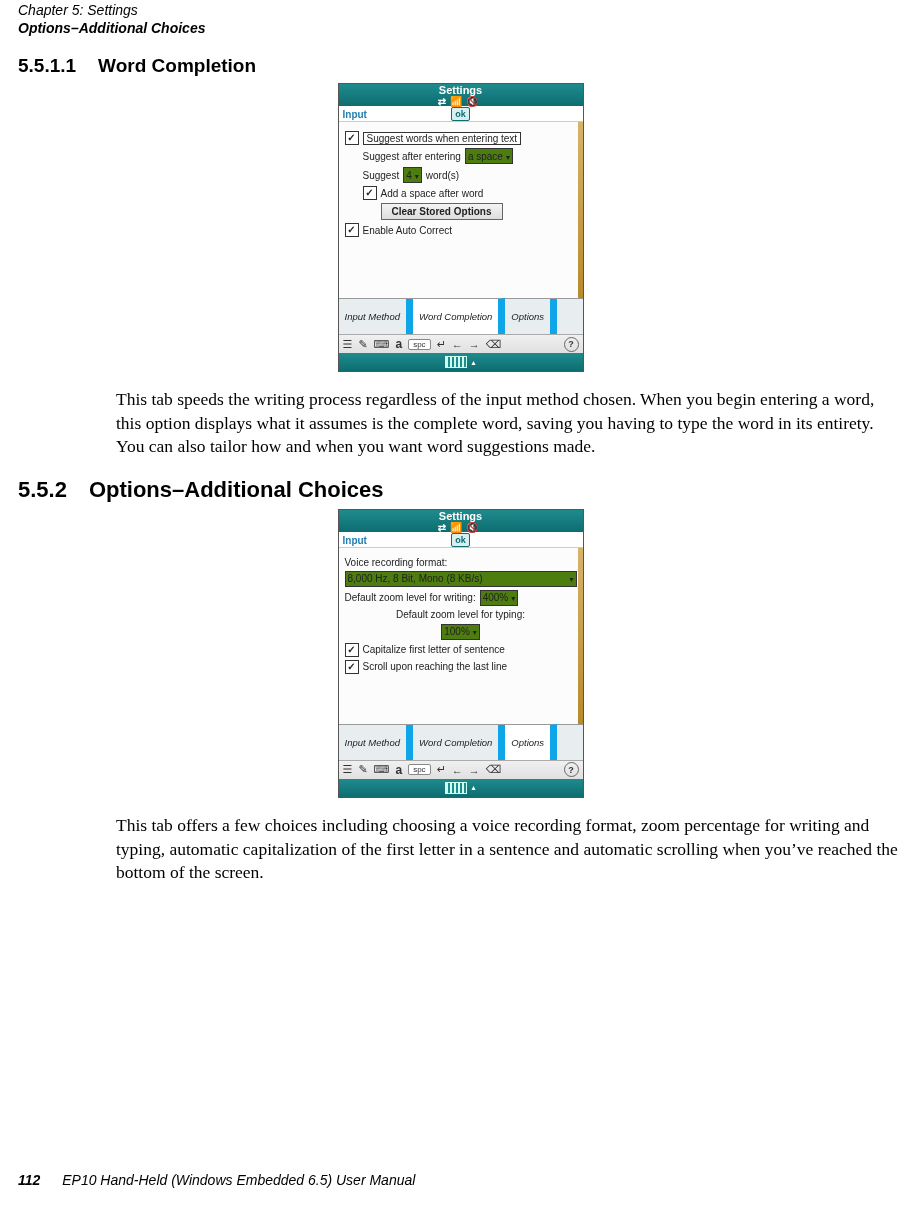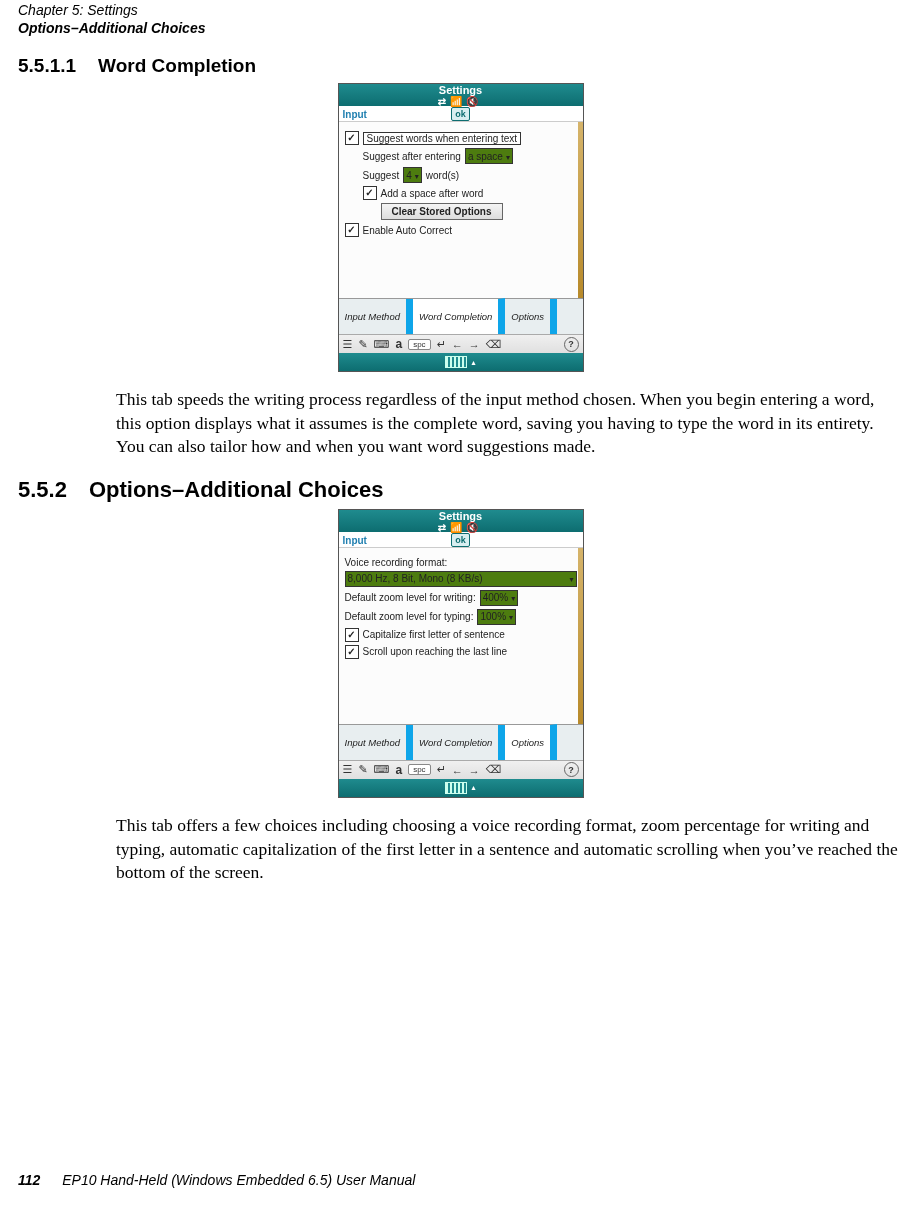--- a/index.html
+++ b/index.html
@@ -350,21 +350,21 @@
               <span class="caret"></span>
             </span>
         </div>
         <div class="wm-row" style="">
           <span>Default zoom level for writing:</span>
           <span class="wm-dd">
               <span>400%</span>
               <span class="caret"></span>
             </span>
         </div>
-        <div class="wm-row" style="justify-content:flex-start;">
+        <div class="wm-row" style="justify-content:flex-start;flex-direction:column;">
           <span>Default zoom level for typing:</span>
           <span class="wm-dd">
               <span>100%</span>
               <span class="caret"></span>
             </span>
         </div>
         <div class="wm-row">
           <span class="wm-check checked"></span>
           <span>Capitalize first letter of sentence</span>
         </div>

